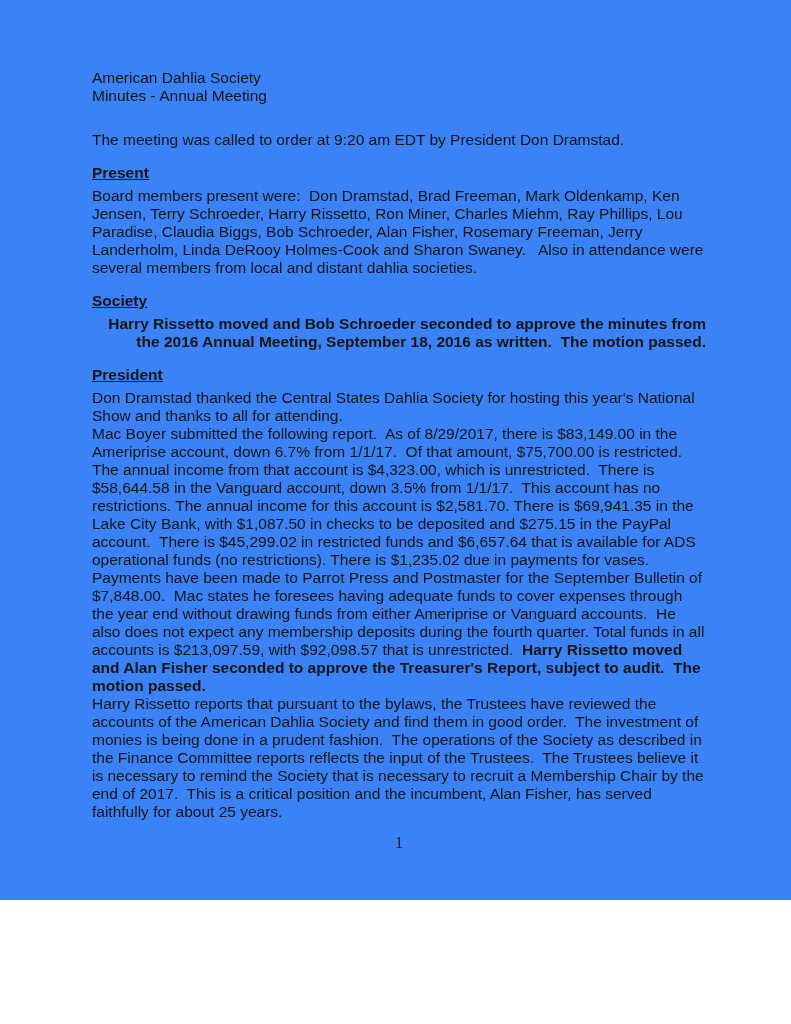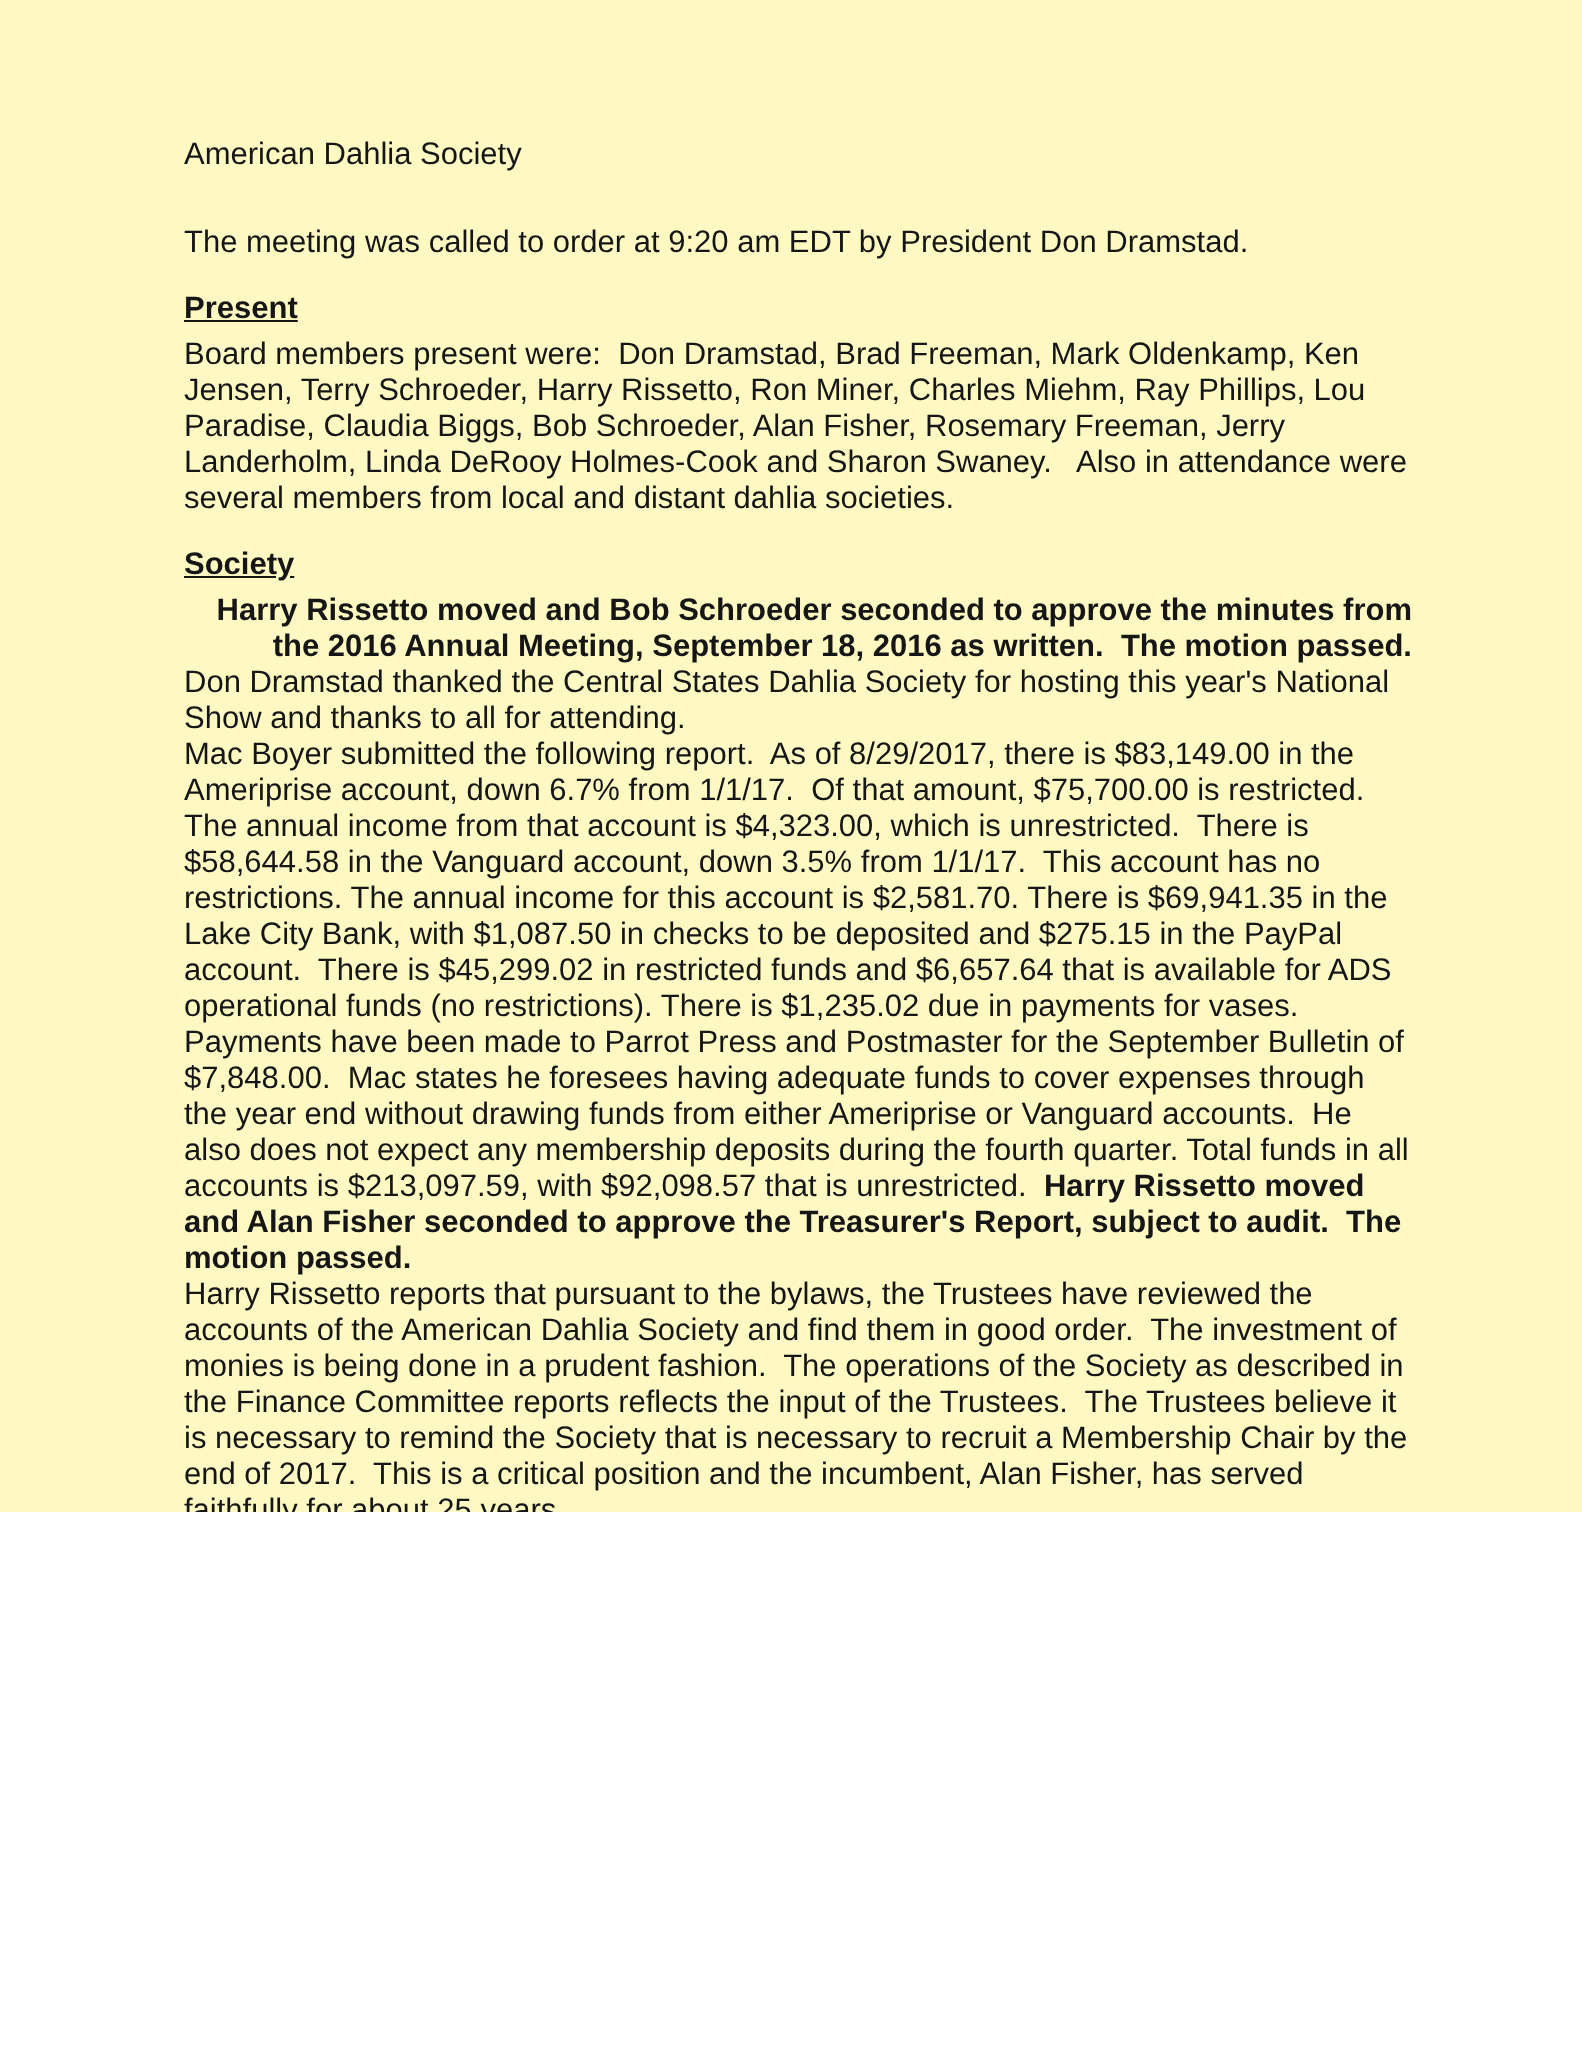--- a/index.html
+++ b/index.html
@@ -3,24 +3,24 @@
 <meta charset="utf-8">
 <style>
   html, body {
     margin: 0;
     padding: 0;
     background: #ffffff;
   }
   .page {
     position: relative;
     width: 791px;
-    height: 756px;
+    height: 900px;
     box-sizing: border-box;
     padding: 69px 85px 0 92px;
-    background: #fef9c3;
+    background: #3b82f6;
     color: #161616;
     font-family: "Liberation Sans", "DejaVu Sans", sans-serif;
     font-size: 15.5px;
     line-height: 18px;
     overflow: hidden;
   }
   .header-block div {
     white-space: pre-wrap;
   }
   p {
@@ -52,31 +52,33 @@
     color: #1a1a1a;
   }
 </style>
 </head>
 <body>
 
 <div class="page">
 
   <div class="header-block">
     <div>American Dahlia Society</div>
+    <div>Minutes - Annual Meeting</div>
   </div>
 
   <p class="intro">The meeting was called to order at 9:20 am EDT by President Don Dramstad.</p>
 
   <div class="hd u">Present</div>
   <p>Board members present were:  Don Dramstad, Brad Freeman, Mark Oldenkamp, Ken Jensen, Terry Schroeder, Harry Rissetto, Ron Miner, Charles Miehm, Ray Phillips, Lou Paradise, Claudia Biggs, Bob Schroeder, Alan Fisher, Rosemary Freeman, Jerry Landerholm, Linda DeRooy Holmes-Cook and Sharon Swaney.   Also in attendance were several members from local and distant dahlia societies.</p>
 
   <div class="hd u">Society</div>
   <p class="bold">Harry Rissetto moved and Bob Schroeder seconded to approve the minutes from the 2016 Annual Meeting, September 18, 2016 as written.  The motion passed.</p>
 
 
+  <div class="hd u">President</div>
   <p>Don Dramstad thanked the Central States Dahlia Society for hosting this year's National Show and thanks to all for attending.</p>
 
   <p><span>Mac Boyer submitted the following report.  As of 8/29/2017, there is $83,149.00 in the Ameriprise account, down 6.7% from 1/1/17.  Of that amount, $75,700.00 is restricted. The annual income from that account is $4,323.00, which is unrestricted.  There is $58,644.58 in the Vanguard account, down 3.5% from 1/1/17.  This account has no restrictions. The annual income for this account is $2,581.70. There is $69,941.35 in the Lake City Bank, with $1,087.50 in checks to be deposited and $275.15 in the PayPal account.  There is $45,299.02 in restricted funds and $6,657.64 that is available for ADS operational funds (no restrictions). There is $1,235.02 due in payments for vases. Payments have been made to Parrot Press and Postmaster for the September Bulletin of $7,848.00.  Mac states he foresees having adequate funds to cover expenses through the year end without drawing funds from either Ameriprise or Vanguard accounts.  He also does not expect any membership deposits during the fourth quarter. Total funds in all accounts is $213,097.59, with $92,098.57 that is unrestricted.  </span><strong>Harry Rissetto moved and Alan Fisher seconded to approve the Treasurer's Report, subject to audit.  The motion passed.</strong></p>
 
   <p>Harry Rissetto reports that pursuant to the bylaws, the Trustees have reviewed the accounts of the American Dahlia Society and find them in good order.  The investment of monies is being done in a prudent fashion.  The operations of the Society as described in the Finance Committee reports reflects the input of the Trustees.  The Trustees believe it is necessary to remind the Society that is necessary to recruit a Membership Chair by the end of 2017.  This is a critical position and the incumbent, Alan Fisher, has served faithfully for about 25 years.</p>
 
   <div class="footer-pagenum">1</div>
 
 </div>
 

